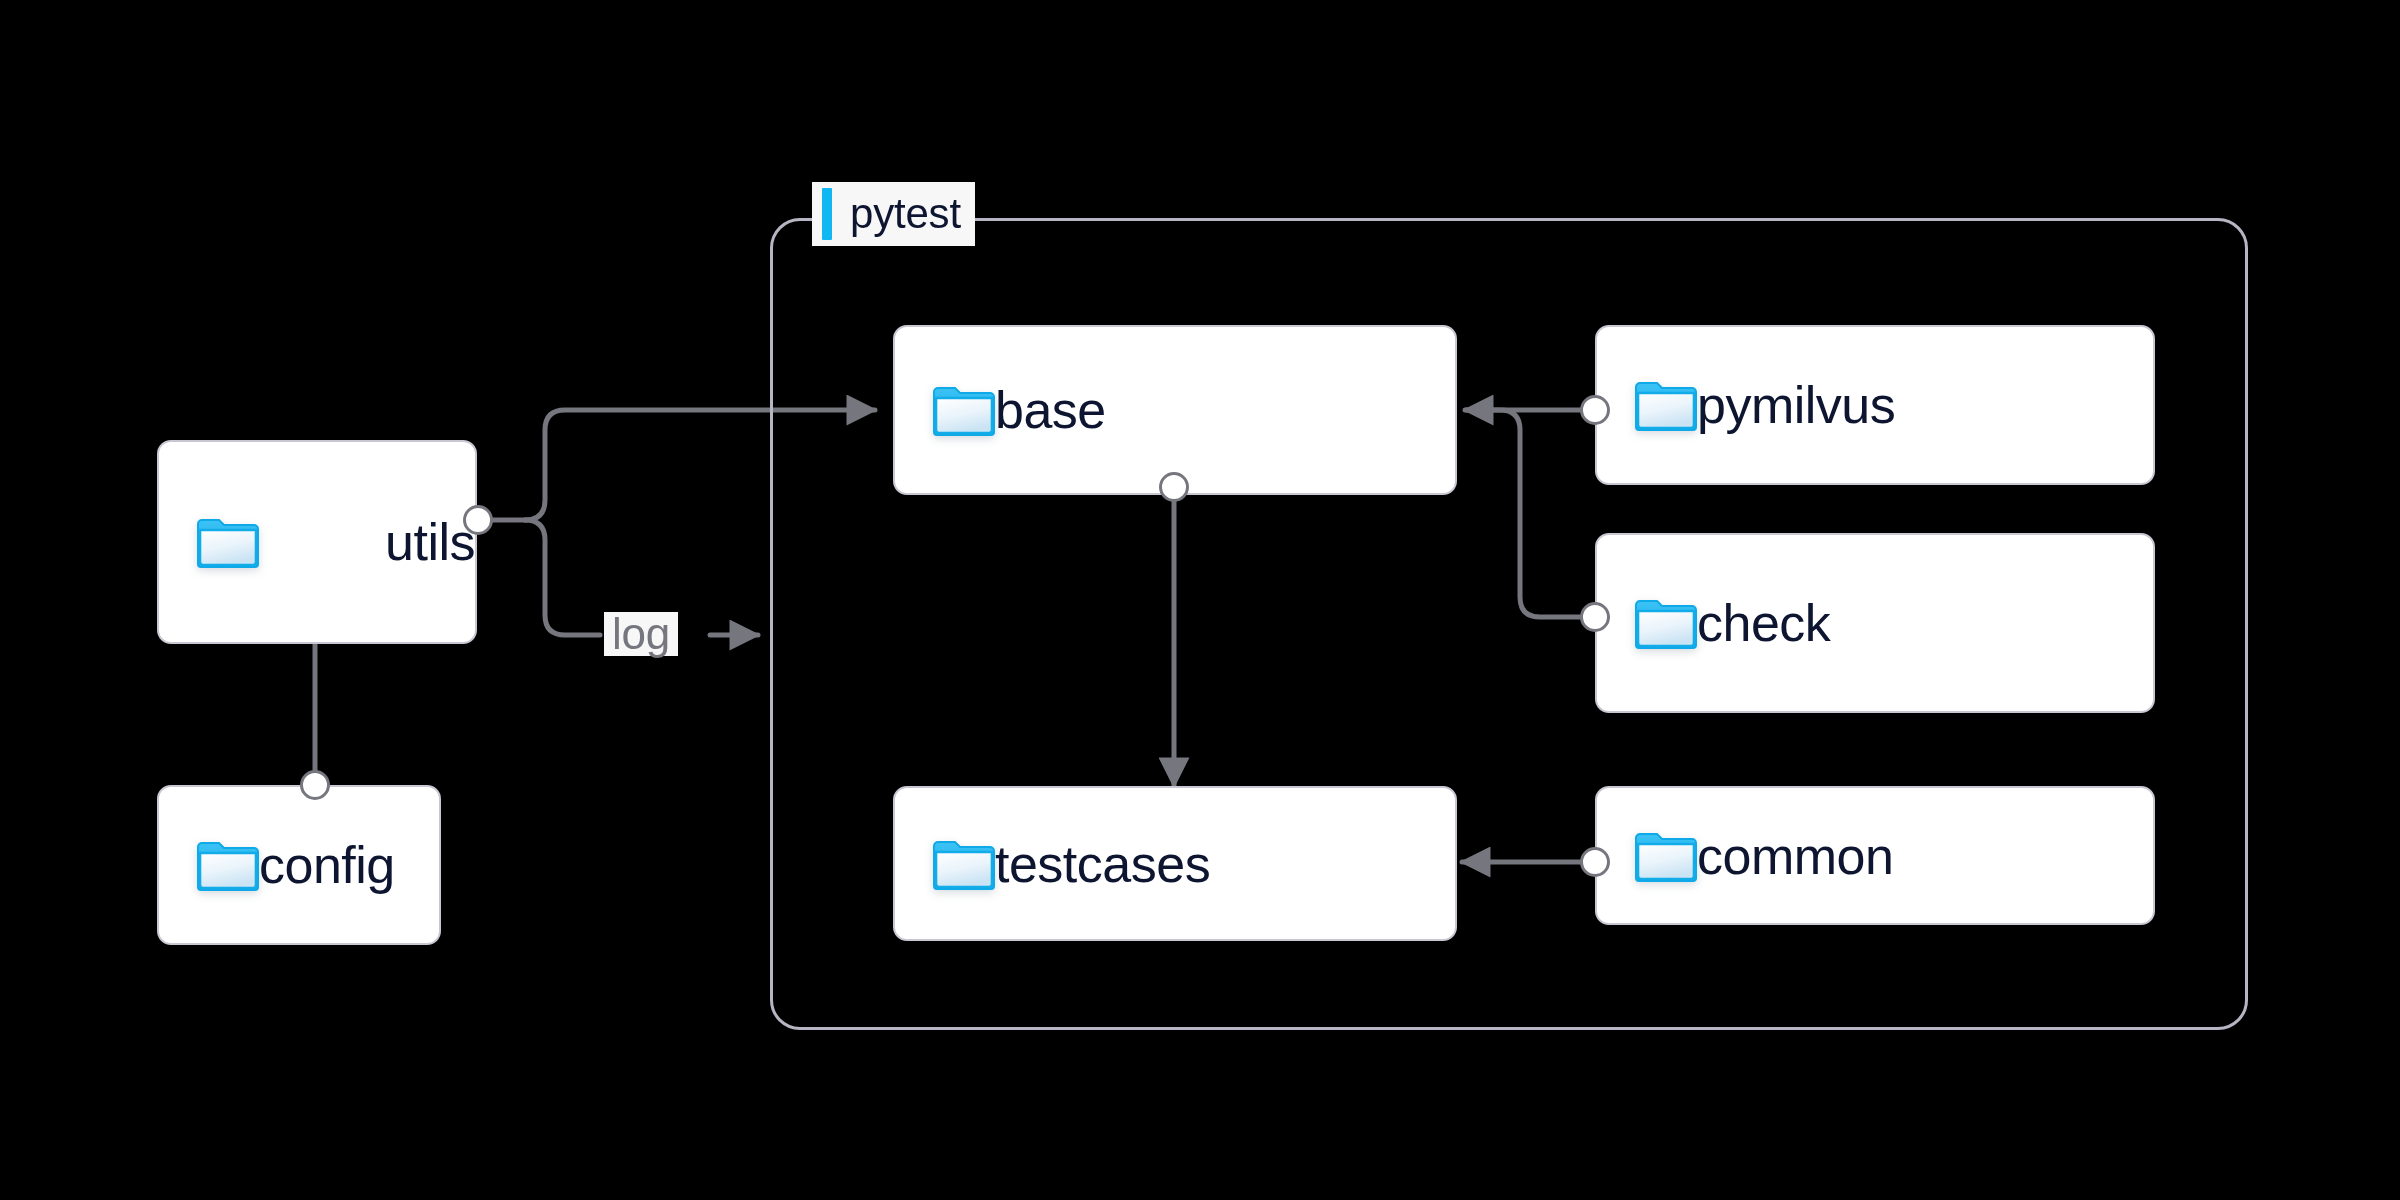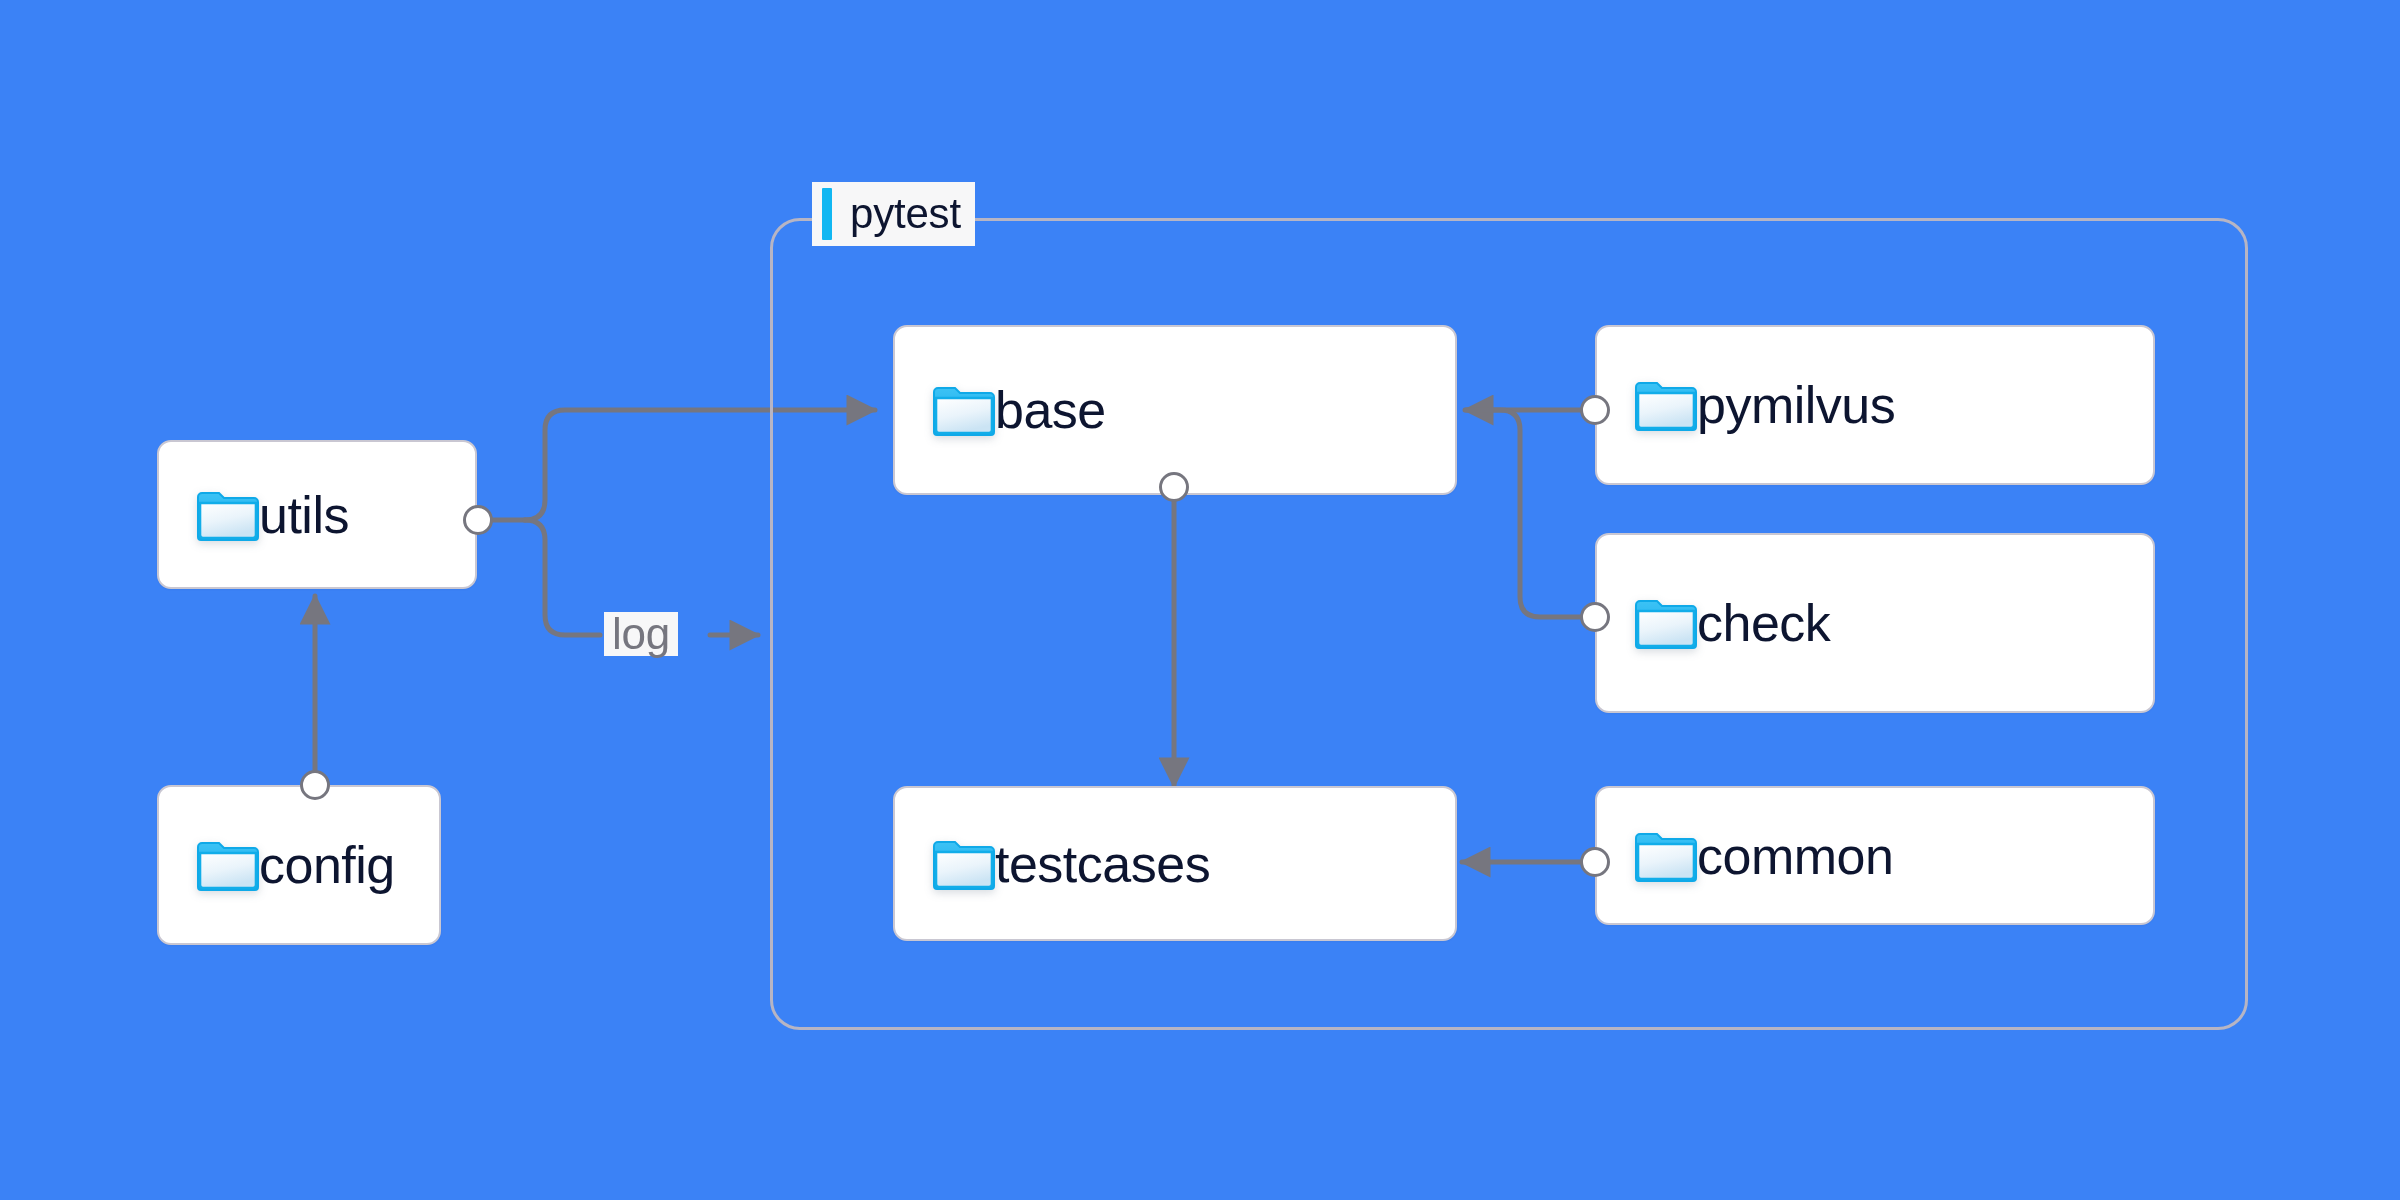--- a/index.html
+++ b/index.html
@@ -4,21 +4,21 @@
 <style>
   html, body {
     margin: 0;
     padding: 0;
     background: #f7f7f8;
   }
   #canvas {
     position: relative;
     width: 2400px;
     height: 1200px;
-    background: #3b82f6;
+    background: #000000;
     font-family: "Liberation Sans", sans-serif;
     overflow: hidden;
   }
   #edges {
     position: absolute;
     left: 0; top: 0;
     width: 2400px;
     height: 1200px;
     pointer-events: none;
   }
@@ -154,21 +154,21 @@
     </g>
   </svg>
 
   <div class="group-box" style="left:770px; top:218px; width:1478px; height:812px;"></div>
 
   <div class="group-label" style="left:812px; top:182px;">
     <span class="bar"></span>
     <span class="gtext">pytest</span>
   </div>
 
-  <div class="node" style="left:157px; top:440px; width:320px; height:149px;">
+  <div class="node" style="left:157px; top:440px; width:320px; height:204px;justify-content:space-between;">
     <span class="folder">
       <svg viewBox="0 0 62 52" width="62" height="52">
         <path d="M1 8 a4 4 0 0 1 4-4 h17 l5 5 h30 a4 4 0 0 1 4 4 v35 a3 3 0 0 1-3 3 h-54 a3 3 0 0 1-3-3 z" fill="url(#folderTab)" stroke="#0fa9e8" stroke-width="2"></path>
         <path d="M3 14 h56 v32 a3 3 0 0 1-3 3 h-50 a3 3 0 0 1-3-3 z" fill="url(#folderFill)" stroke="#12ade9" stroke-width="2.6"></path>
       </svg>
     </span>
     <span class="label">utils</span>
   </div>
   <div class="port" style="left:463px; top:505px;"></div>
 

